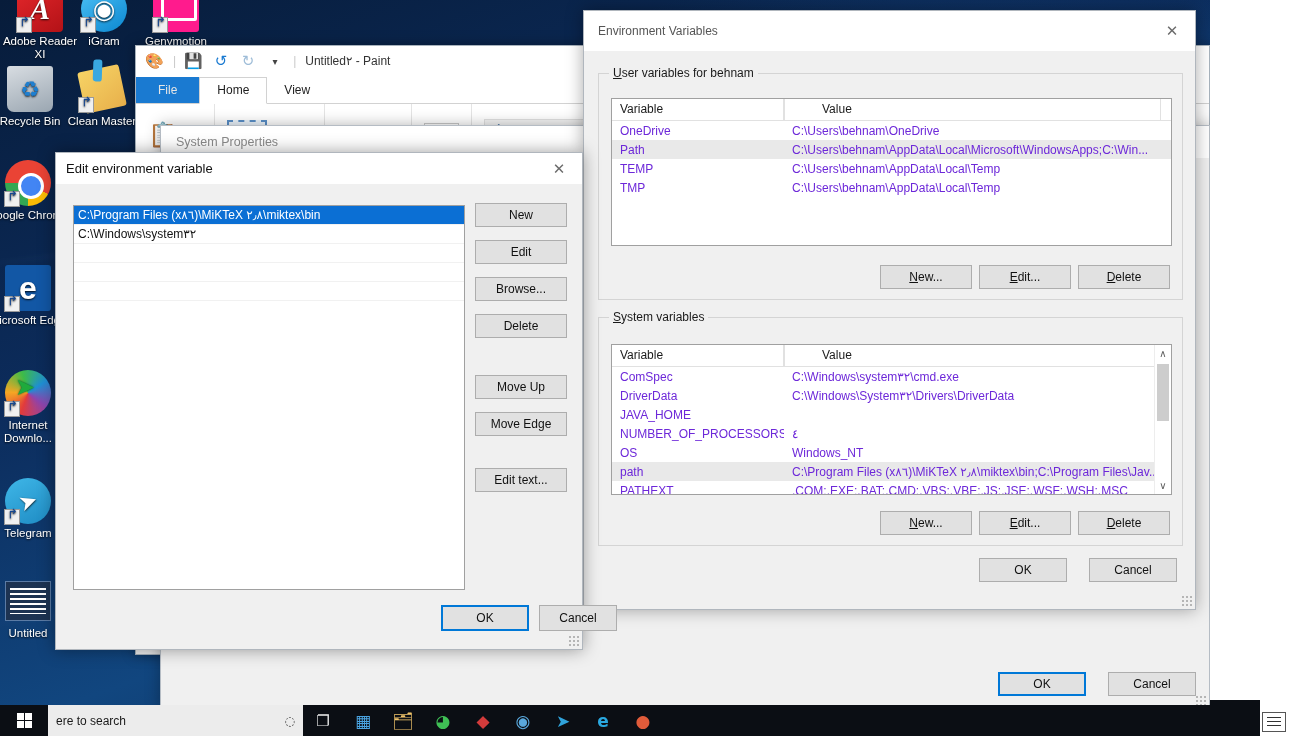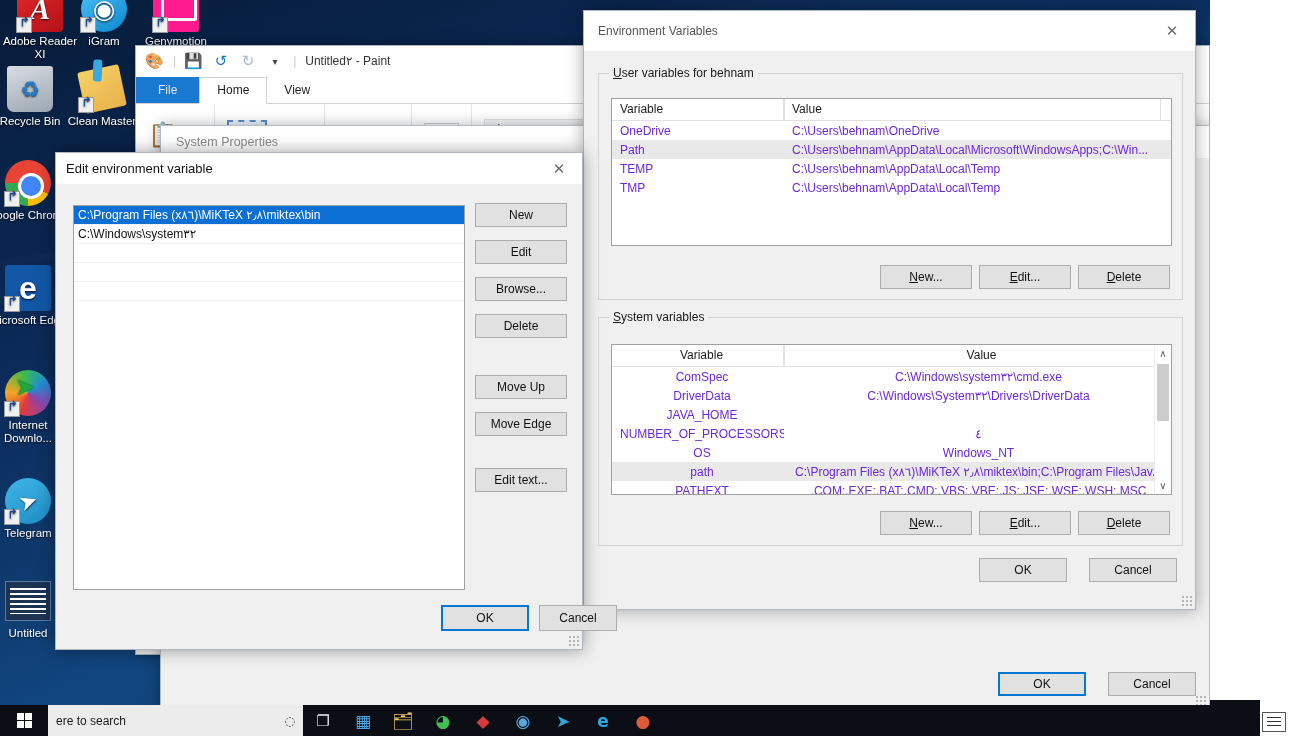--- a/index.html
+++ b/index.html
@@ -160,21 +160,21 @@
   #envvars {
     left:583px; top:10px; width:613px; height:600px;
     background:#f0f0f0; border:1px solid #b0b6bd;
     box-shadow:0 0 16px rgba(0,0,0,.34);
   }
   .groupbox { position:absolute; border:1px solid #d4d4d4; }
   .gb-label { position:absolute; top:-8px; left:10px; background:#f0f0f0; padding:0 4px;
     font-size:12px; color:#1a1a1a; }
   .lv { position:absolute; background:#fff; border:1px solid #a0a0a0; overflow:hidden; }
   .lv-head { display:flex; height:22px; border-bottom:1px solid #e1e1e1;
-    font-size:12px; color:#1a1a1a; background:#fff; }
+    font-size:12px; color:#1a1a1a; background:#fff;gap:30px; }
   .lv-head div { padding:3px 0 0 8px; }
   .lv-head .c1 { width:172px; border-right:1px solid #e1e1e1; }
   .lv-head .c2 { flex:1; }
   .lv-row { display:flex; height:19px; font-size:12px; color:#6d28d9; align-items:center; }
   .lv-row.sel { background:#e9e9e9; }
   .lv-row .c1 { width:172px; padding-left:8px; overflow:hidden; white-space:nowrap; }
   .lv-row .c2 { flex:1; padding-left:8px; overflow:hidden; white-space:nowrap;
     text-overflow:ellipsis; padding-right:6px; }
   .col-div { position:absolute; top:0; width:1px; background:#e1e1e1; }
   .sb { position:absolute; right:0; top:0; bottom:0; width:17px; background:#fff;
@@ -451,21 +451,21 @@
           <span class="acc">E</span>
           <span id="ub1">dit...</span>
         </div>
       <div class="btn w92">
           <span class="acc">D</span>
           <span id="ub2">elete</span>
         </div>
     </div>
   </div>
 
-  <div class="groupbox" style="left:14px;top:306px;width:585px;height:229px;text-align:center;">
+  <div class="groupbox" style="left:14px;top:306px;width:585px;height:229px;">
     <span class="gb-label"><span class="acc">S</span><span id="sleg">ystem variables</span></span>
 
     <div class="lv" style="left:12px;top:26px;width:561px;height:151px;">
       <div class="lv-head">
         <div class="c1">Variable</div>
         <div class="c2">Value</div>
       </div>
       <div class="lv-row">
           <div class="c1">ComSpec</div>
           <div class="c2">C:\Windows\system٣٢\cmd.exe</div>

